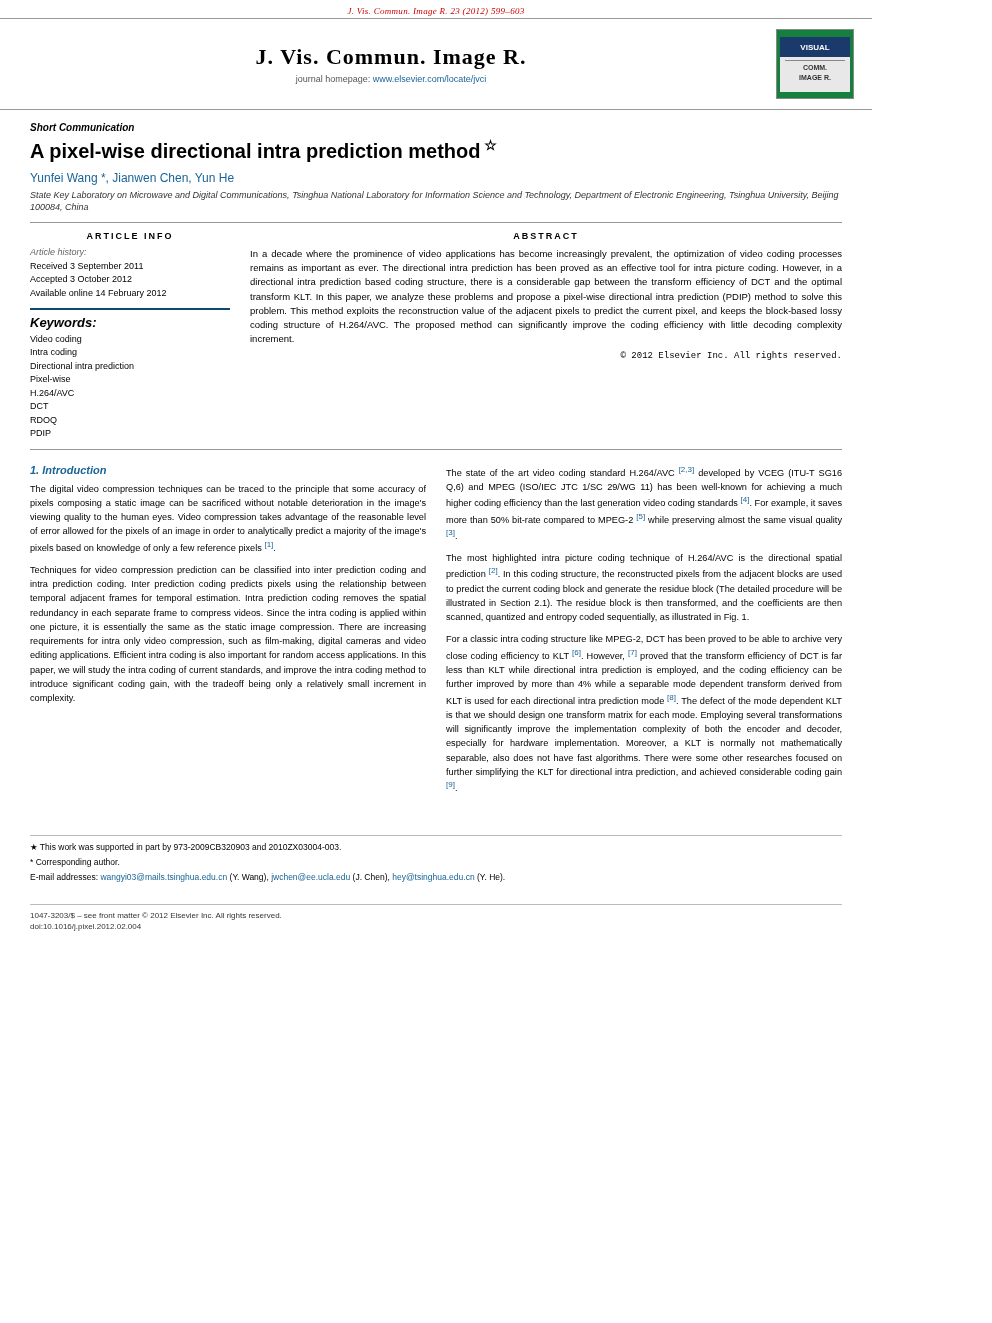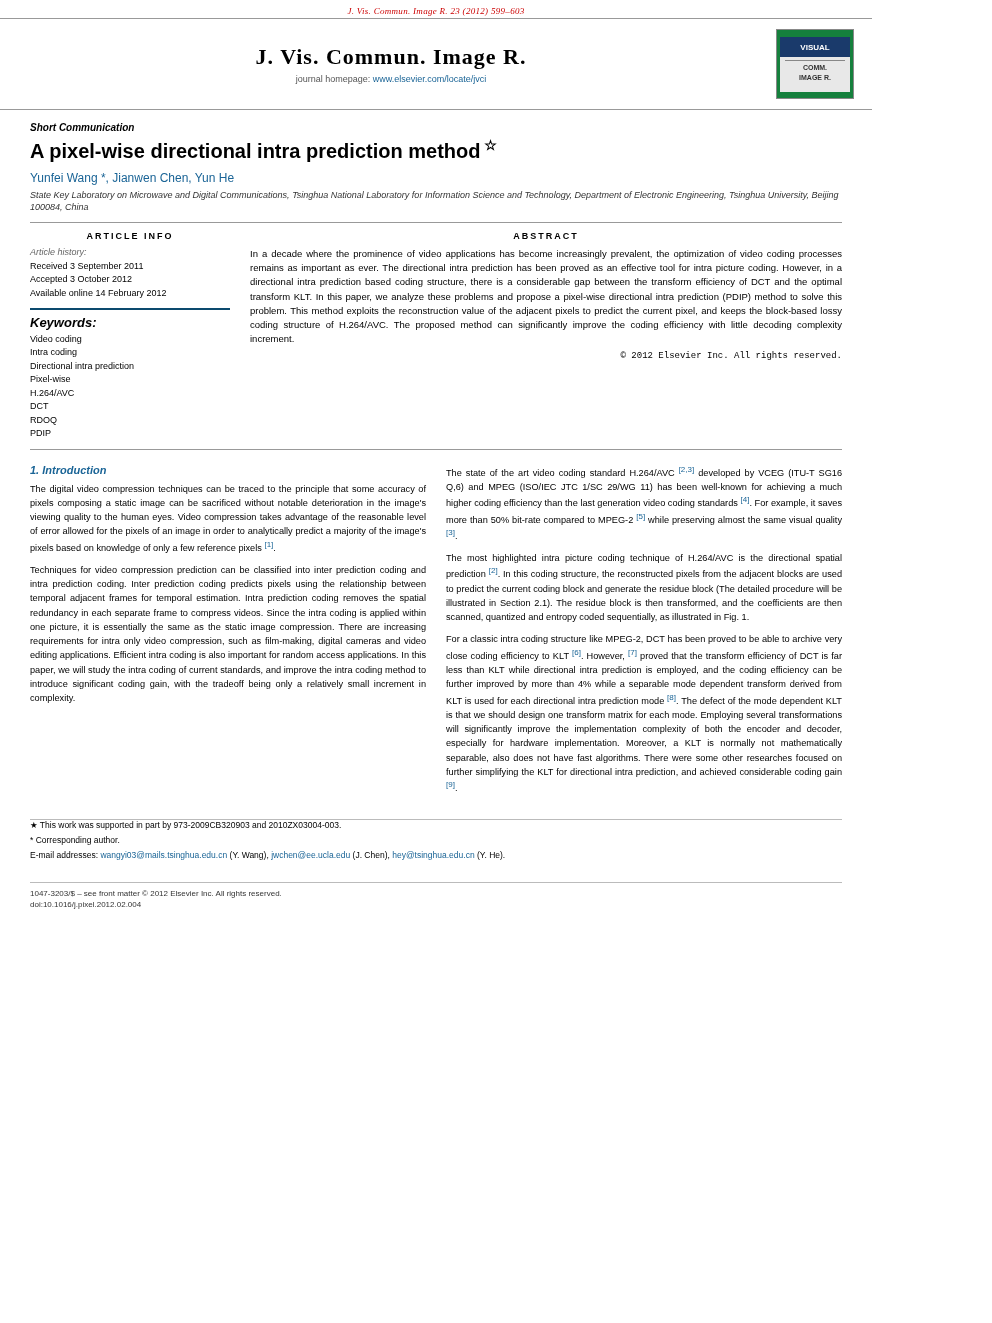--- a/index.html
+++ b/index.html
@@ -288,21 +288,22 @@
 
     .body-text .ref-link {
       color: #1a6496;
       font-size: 8px;
       vertical-align: super;
     }
 
     
     .footnote-section {
       border-top: 1px solid #bbb;
-      margin-top: 16px;
+      margin-top: 32px;
+      padding-top: 6px;
     }
 
     .footnote-text {
       font-size: 8.5px;
       color: #000;
       font-family: Arial, sans-serif;
       line-height: 1.4;
       margin-bottom: 3px;
     }
 

